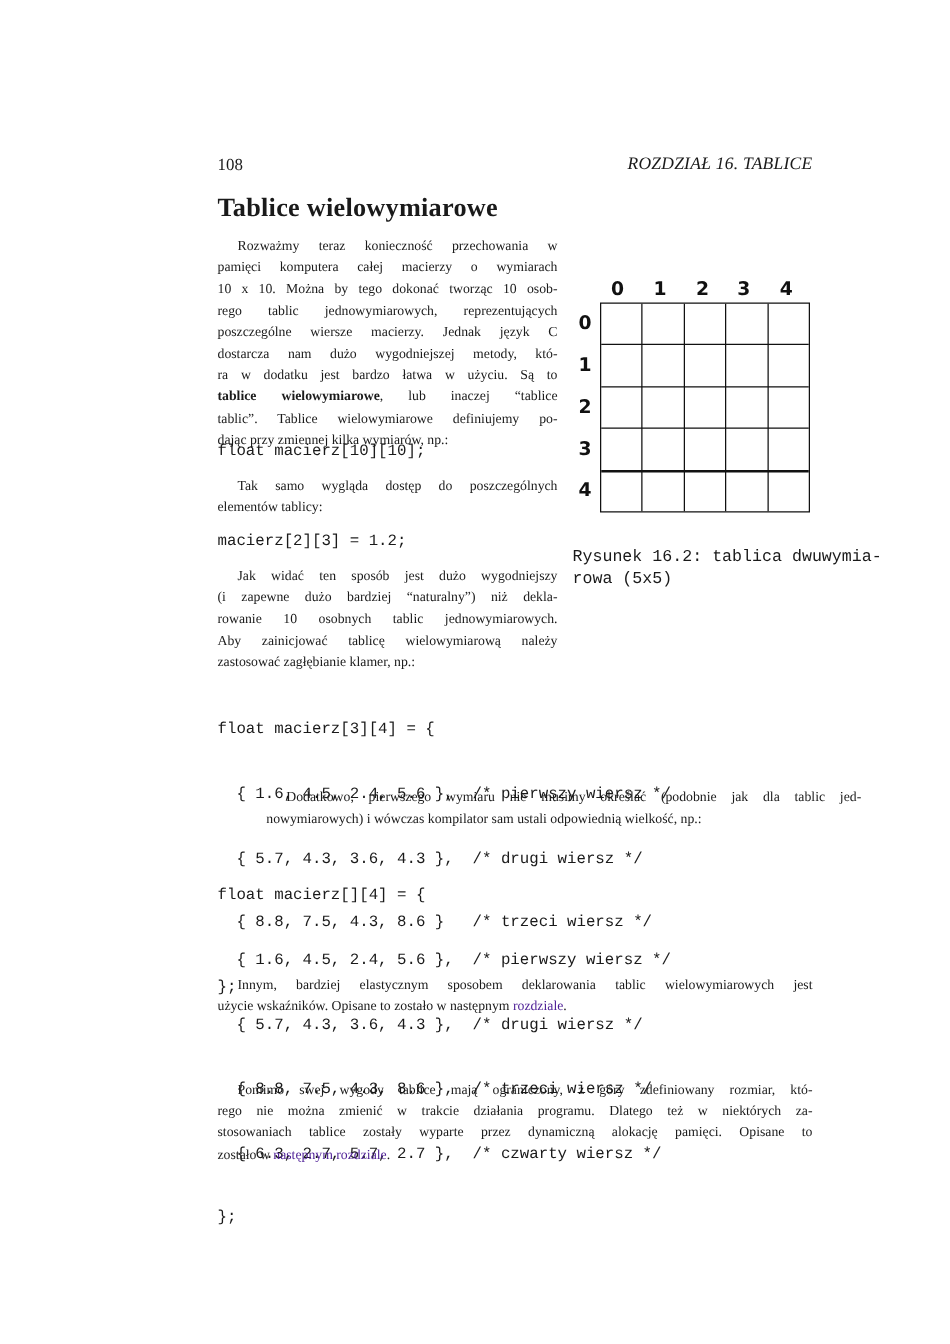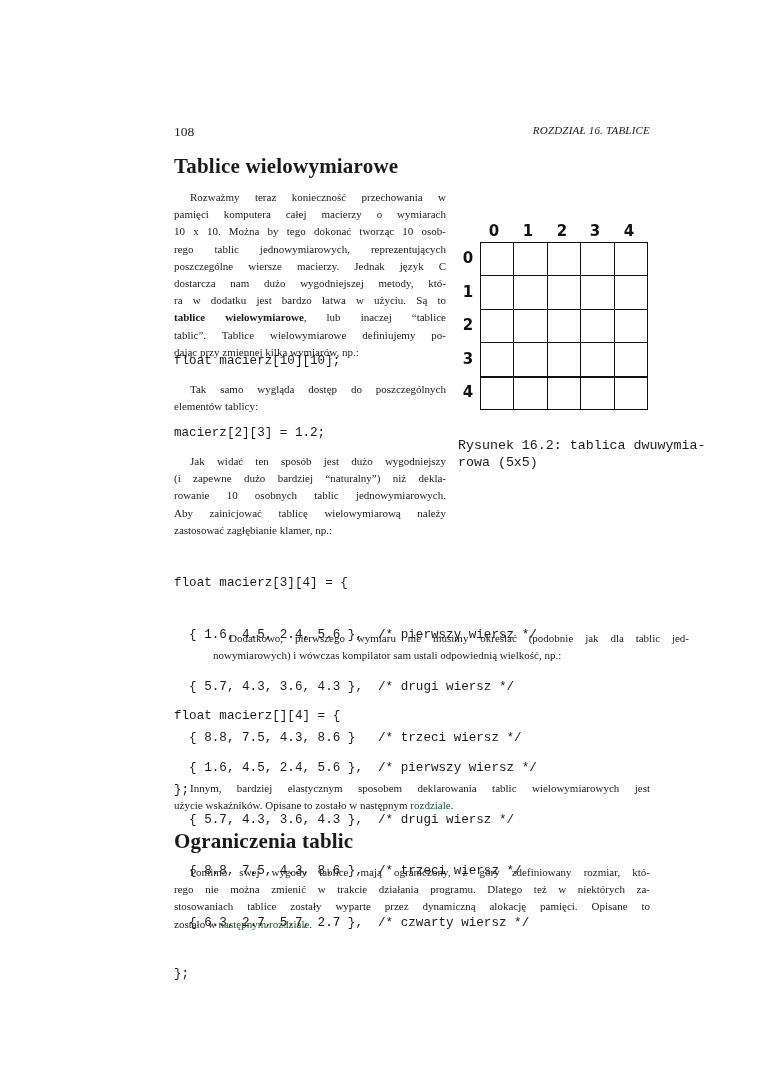--- a/index.html
+++ b/index.html
@@ -3,27 +3,27 @@
   <meta charset="utf-8">
   <style>
     html, body { margin: 0; padding: 0; background: #ffffff; }
     body { width: 760px; height: 1075px; position: relative; overflow: hidden;
            font-family: "DejaVu Serif", "Liberation Serif", serif; color: #1a1a1a; }
     .page { position: absolute; left: 0; top: 0; width: 760px; height: 1075px; }
     .abs { position: absolute; }
     .serif { font-family: "Liberation Serif", "DejaVu Serif", serif; }
     .mono { font-family: "Liberation Mono", "DejaVu Sans Mono", monospace; }
     .header-num { left: 174px; top: 124px; font-size: 13.5px; }
-    .header-chap { right: 110px; top: 124px; font-size: 11px; font-style: italic; letter-spacing: 0.2px; }
+    .header-chap { right: 110px; top: 124px; font-size: 14px; font-style: italic; letter-spacing: 0.2px; }
     .h-section { font-size: 21px; font-weight: bold; letter-spacing: 0.2px; }
     .para { font-size: 11px; line-height: 17.2px; text-align: justify; }
     .para .indent { display: inline-block; width: 16px; }
     .code { font-size: 12.6px; line-height: 17.2px; white-space: pre; }
     .bold { font-weight: bold; }
-    .link { color: #14532d; text-decoration: none; cursor: pointer; }
+    .link { color: #4c1d95; text-decoration: none; cursor: pointer; }
     .line { display: block; white-space: nowrap; text-align: justify; text-align-last: justify; }
     .line.last { text-align-last: left; }
 
     
     .grid { position: absolute; left: 480px; top: 242px; width: 168px; height: 168px;
             border: 1.5px solid #111; box-sizing: border-box; }
     .col-label, .row-label { position: absolute; font-family: "DejaVu Sans", sans-serif; font-weight: bold;
             font-size: 15px; color: #111; width: 20px; text-align: center; }
     .caption { font-size: 13.3px; line-height: 17.2px; font-family: Liberation Mono, monospace; }
   </style>
@@ -119,21 +119,20 @@
     <div>  { 8.8, 7.5, 4.3, 8.6 },  /* trzeci wiersz */</div>
     <div>  { 6.3, 2.7, 5.7, 2.7 },  /* czwarty wiersz */</div>
     <div>};</div>
   </div>
 
   <div class="abs serif para" style="left:174px; top:780px; width:476px;">
     <span class="line"><span class="indent"></span><span>Innym, bardziej elastycznym sposobem deklarowania tablic wielowymiarowych jest</span></span>
     <span class="line last"><span>użycie wskaźników. Opisane to zostało w następnym </span><a class="link">rozdziale</a><span>.</span></span>
   </div>
 
-  <div class="abs serif h-section" style="left:174px; top:829px;">Ograniczenia tablic</div>
 
   <div class="abs serif para" style="left:174px; top:864px; width:476px;">
     <span class="line"><span class="indent"></span><span>Pomimo swej wygody tablice mają ograniczony, z góry zdefiniowany rozmiar, któ-</span></span>
     <span class="line">rego nie można zmienić w trakcie działania programu. Dlatego też w niektórych za-</span>
     <span class="line">stosowaniach tablice zostały wyparte przez dynamiczną alokację pamięci. Opisane to</span>
     <span class="line last"><span>zostało w </span><a class="link">następnym rozdziale</a><span>.</span></span>
   </div>
 
 </div>
 

